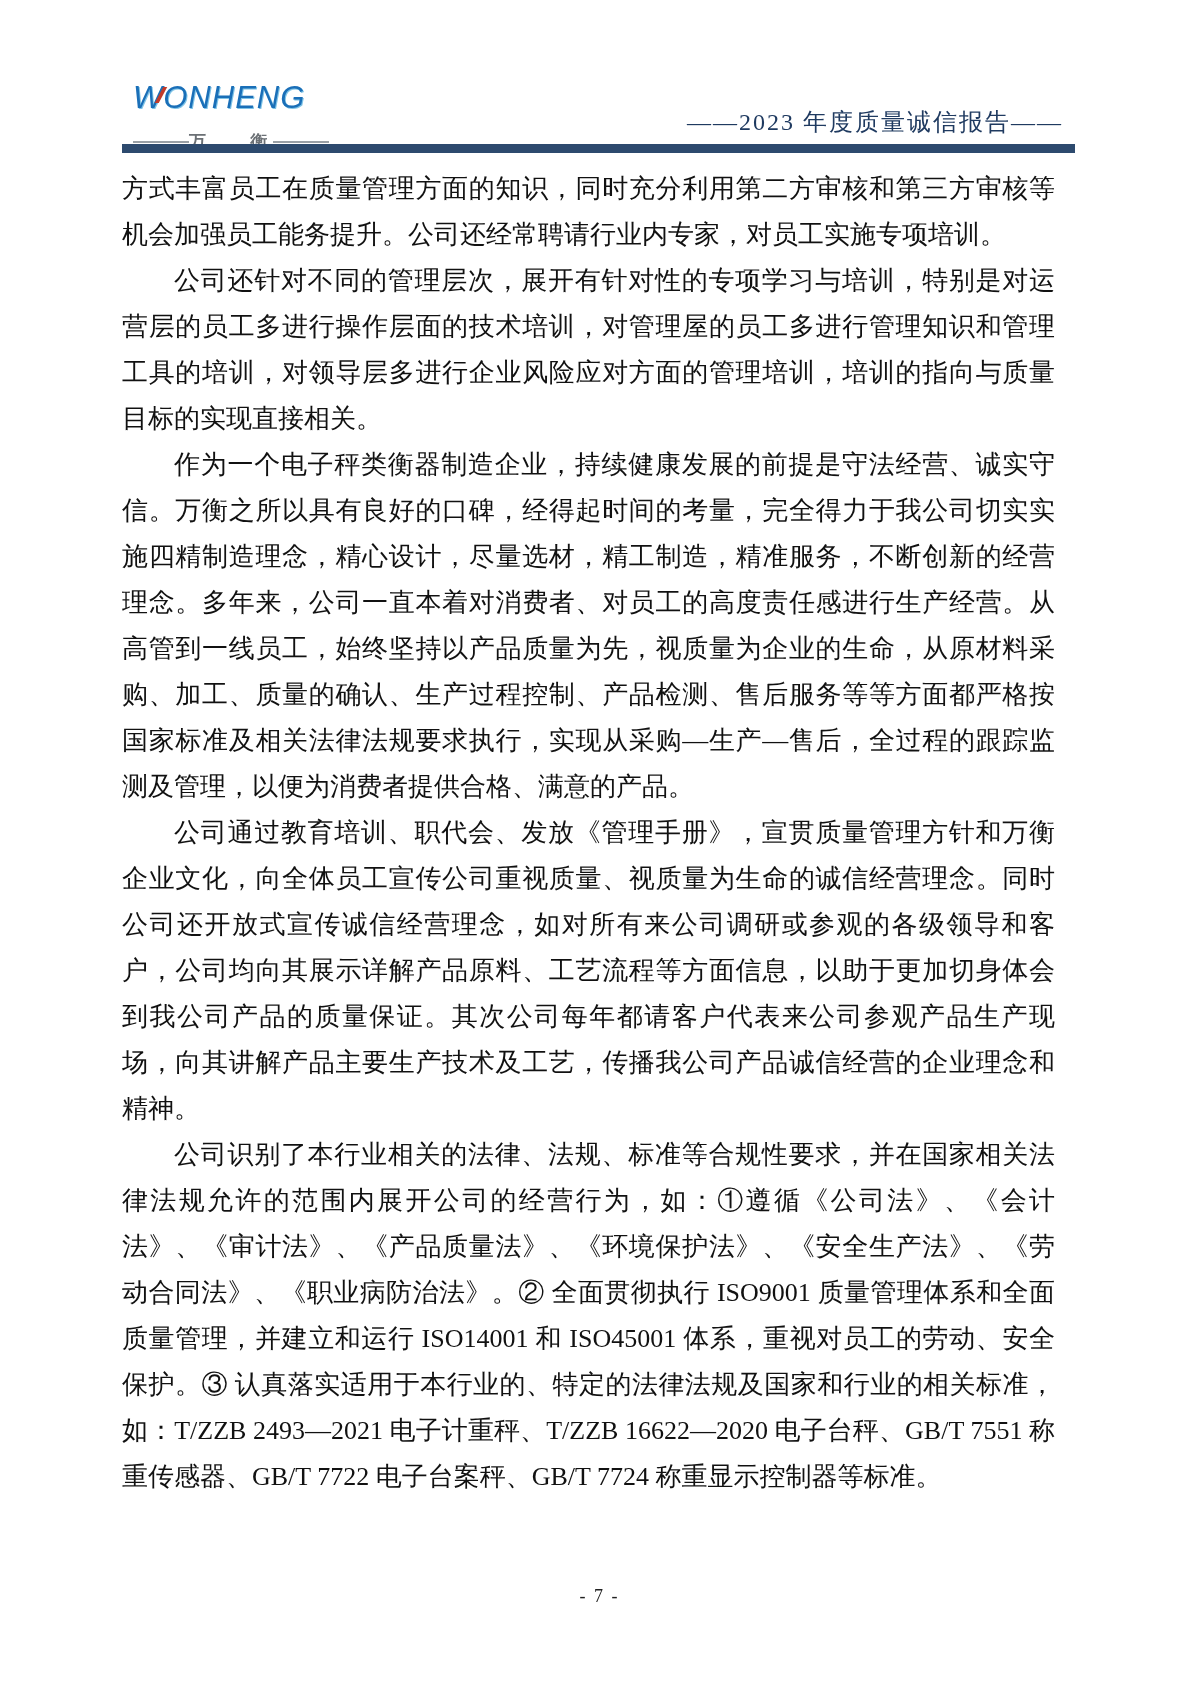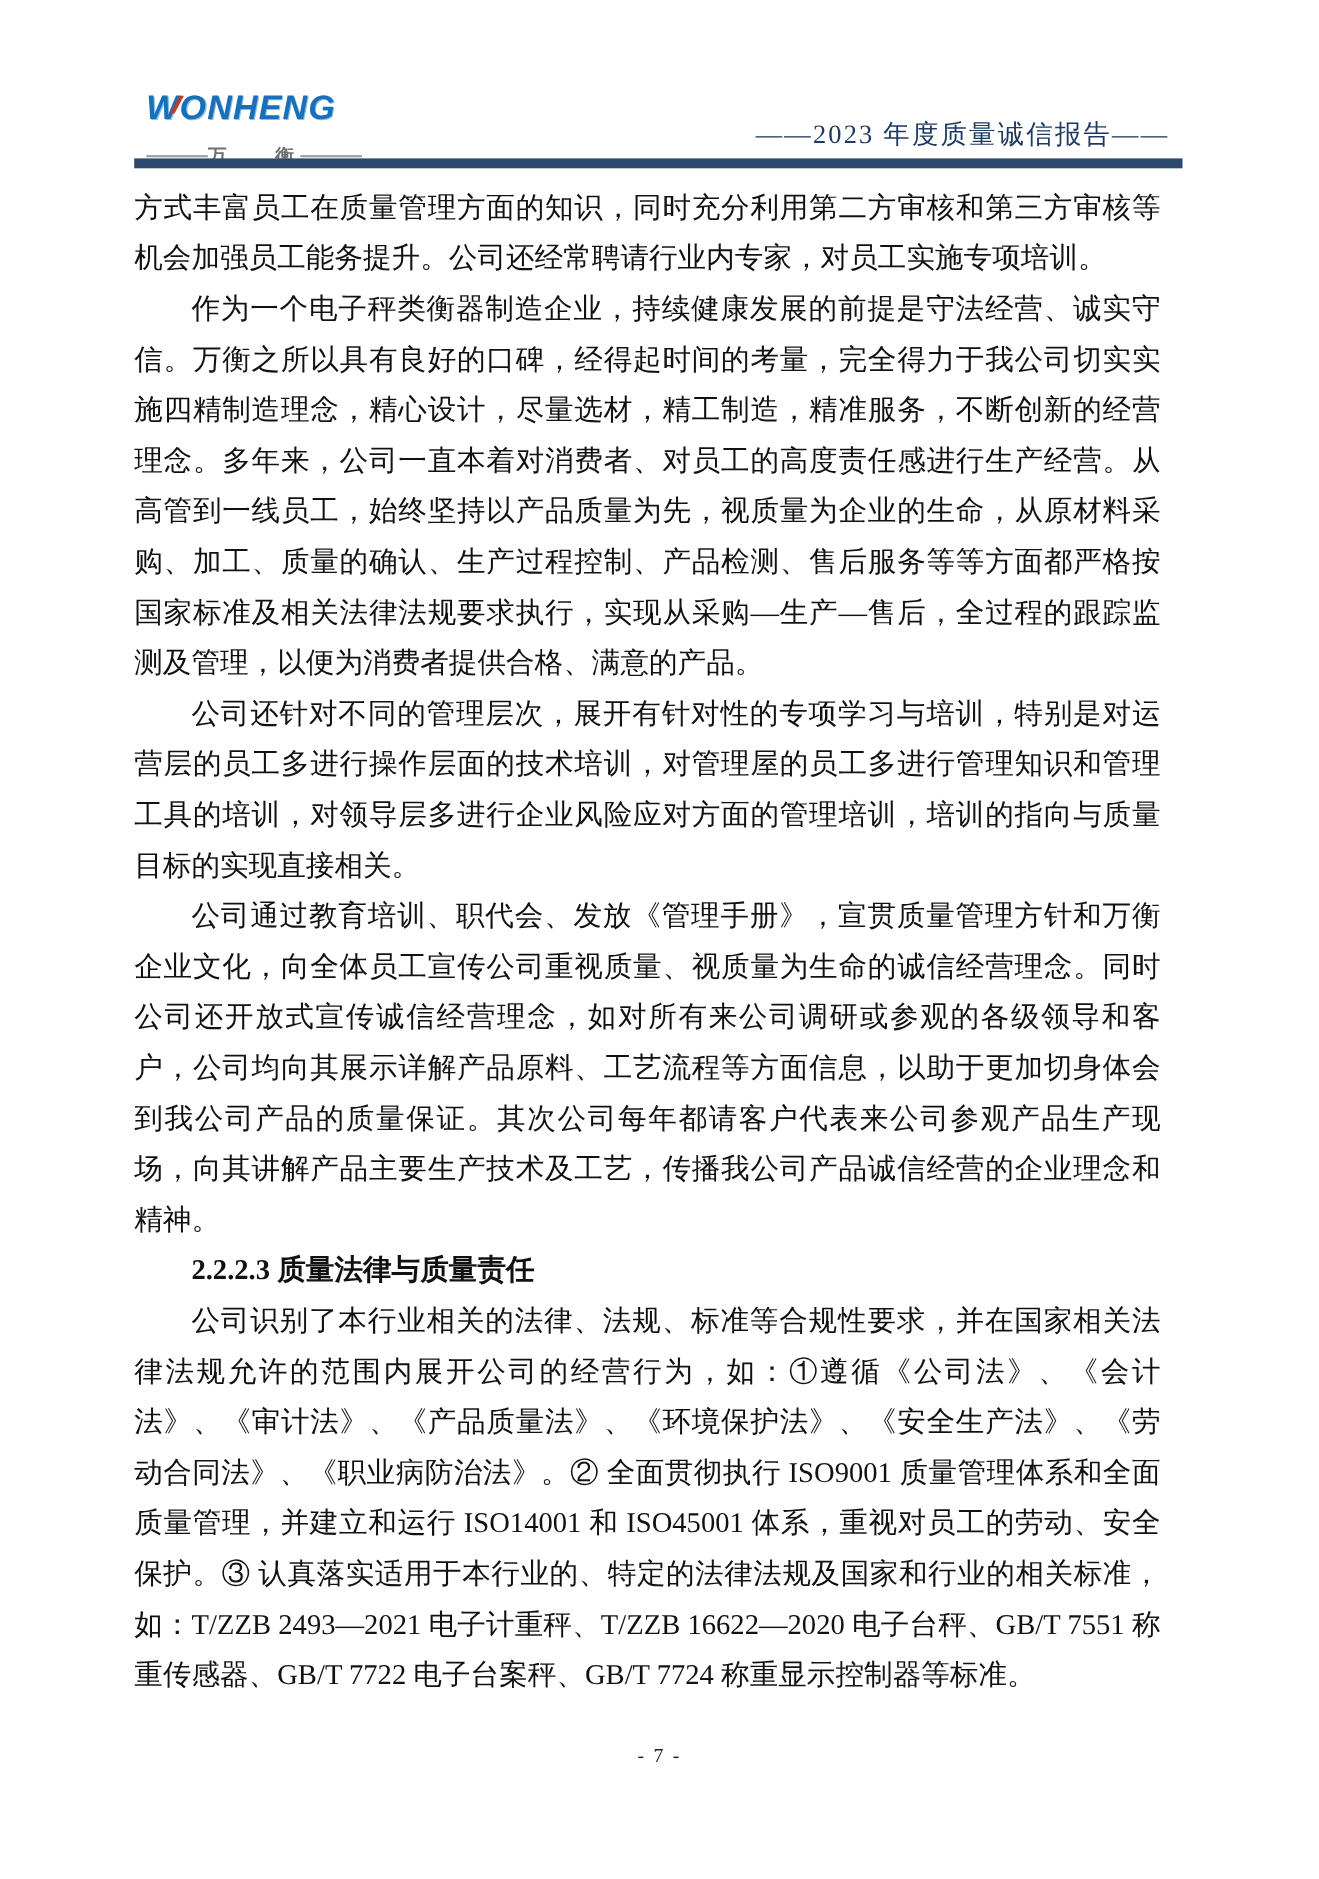--- a/index.html
+++ b/index.html
@@ -10,21 +10,21 @@
     margin:0 auto;
     background:#ffffff;
     font-family:"Liberation Serif","DejaVu Serif",serif;
     overflow:hidden;
   }
   
   .logo { position:absolute; left:133px; top:82px; width:200px; }
   .logo-en {
     position:relative;
     font-family:"Liberation Sans","DejaVu Sans",sans-serif;
-    font-style:italic; font-weight:bold;
+    font-style:italic; font-weight:normal;
     font-size:31px; line-height:32px; letter-spacing:1px;
     color:#1a6fb8;
     text-shadow:1px 1px 0 #7fc3e6;
     white-space:nowrap;
   }
   .logo-slash {
     position:absolute; left:26px; top:5px;
     width:4px; height:16px;
     background:#c23b2a;
     transform:skewX(-28deg);
@@ -87,24 +87,23 @@
         <span>万 衡</span>
         <span class="logo-rule right"></span>
       </div>
     </div>
     <div class="report-title">——2023 年度质量诚信报告——</div>
     <div class="header-bar"></div>
   </header>
 
   <main class="content">
     <p class="para no-indent">方式丰富员工在质量管理方面的知识，同时充分利用第二方审核和第三方审核等机会加强员工能务提升。公司还经常聘请行业内专家，对员工实施专项培训。</p>
+    <p class="para">公司还针对不同的管理层次，展开有针对性的专项学习与培训，特别是对运营层的员工多进行操作层面的技术培训，对管理屋的员工多进行管理知识和管理工具的培训，对领导层多进行企业风险应对方面的管理培训，培训的指向与质量目标的实现直接相关。</p>
     <p class="para">作为一个电子秤类衡器制造企业，持续健康发展的前提是守法经营、诚实守信。万衡之所以具有良好的口碑，经得起时间的考量，完全得力于我公司切实实施四精制造理念，精心设计，尽量选材，精工制造，精准服务，不断创新的经营理念。多年来，公司一直本着对消费者、对员工的高度责任感进行生产经营。从高管到一线员工，始终坚持以产品质量为先，视质量为企业的生命，从原材料采购、加工、质量的确认、生产过程控制、产品检测、售后服务等等方面都严格按国家标准及相关法律法规要求执行，实现从采购—生产—售后，全过程的跟踪监测及管理，以便为消费者提供合格、满意的产品。</p>
-    <p class="para">公司还针对不同的管理层次，展开有针对性的专项学习与培训，特别是对运营层的员工多进行操作层面的技术培训，对管理屋的员工多进行管理知识和管理工具的培训，对领导层多进行企业风险应对方面的管理培训，培训的指向与质量目标的实现直接相关。</p>
     <p class="para">公司通过教育培训、职代会、发放《管理手册》，宣贯质量管理方针和万衡企业文化，向全体员工宣传公司重视质量、视质量为生命的诚信经营理念。同时公司还开放式宣传诚信经营理念，如对所有来公司调研或参观的各级领导和客户，公司均向其展示详解产品原料、工艺流程等方面信息，以助于更加切身体会到我公司产品的质量保证。其次公司每年都请客户代表来公司参观产品生产现场，向其讲解产品主要生产技术及工艺，传播我公司产品诚信经营的企业理念和精神。</p>
-    <h3 class="heading">2.2.2.3 质量法律与质量责任</h3>
     <p class="para">公司识别了本行业相关的法律、法规、标准等合规性要求，并在国家相关法律法规允许的范围内展开公司的经营行为，如：①遵循《公司法》、《会计法》、《审计法》、《产品质量法》、《环境保护法》、《安全生产法》、《劳动合同法》、《职业病防治法》。② 全面贯彻执行 ISO9001 质量管理体系和全面质量管理，并建立和运行 ISO14001 和 ISO45001 体系，重视对员工的劳动、安全保护。③ 认真落实适用于本行业的、特定的法律法规及国家和行业的相关标准，如：T/ZZB 2493—2021 电子计重秤、T/ZZB 16622—2020 电子台秤、GB/T 7551 称重传感器、GB/T 7722 电子台案秤、GB/T 7724 称重显示控制器等标准。</p>
   </main>
 
   <footer class="footer">
     <span>- 7 -</span>
   </footer>
 
 </div>
 
 </body></html>

